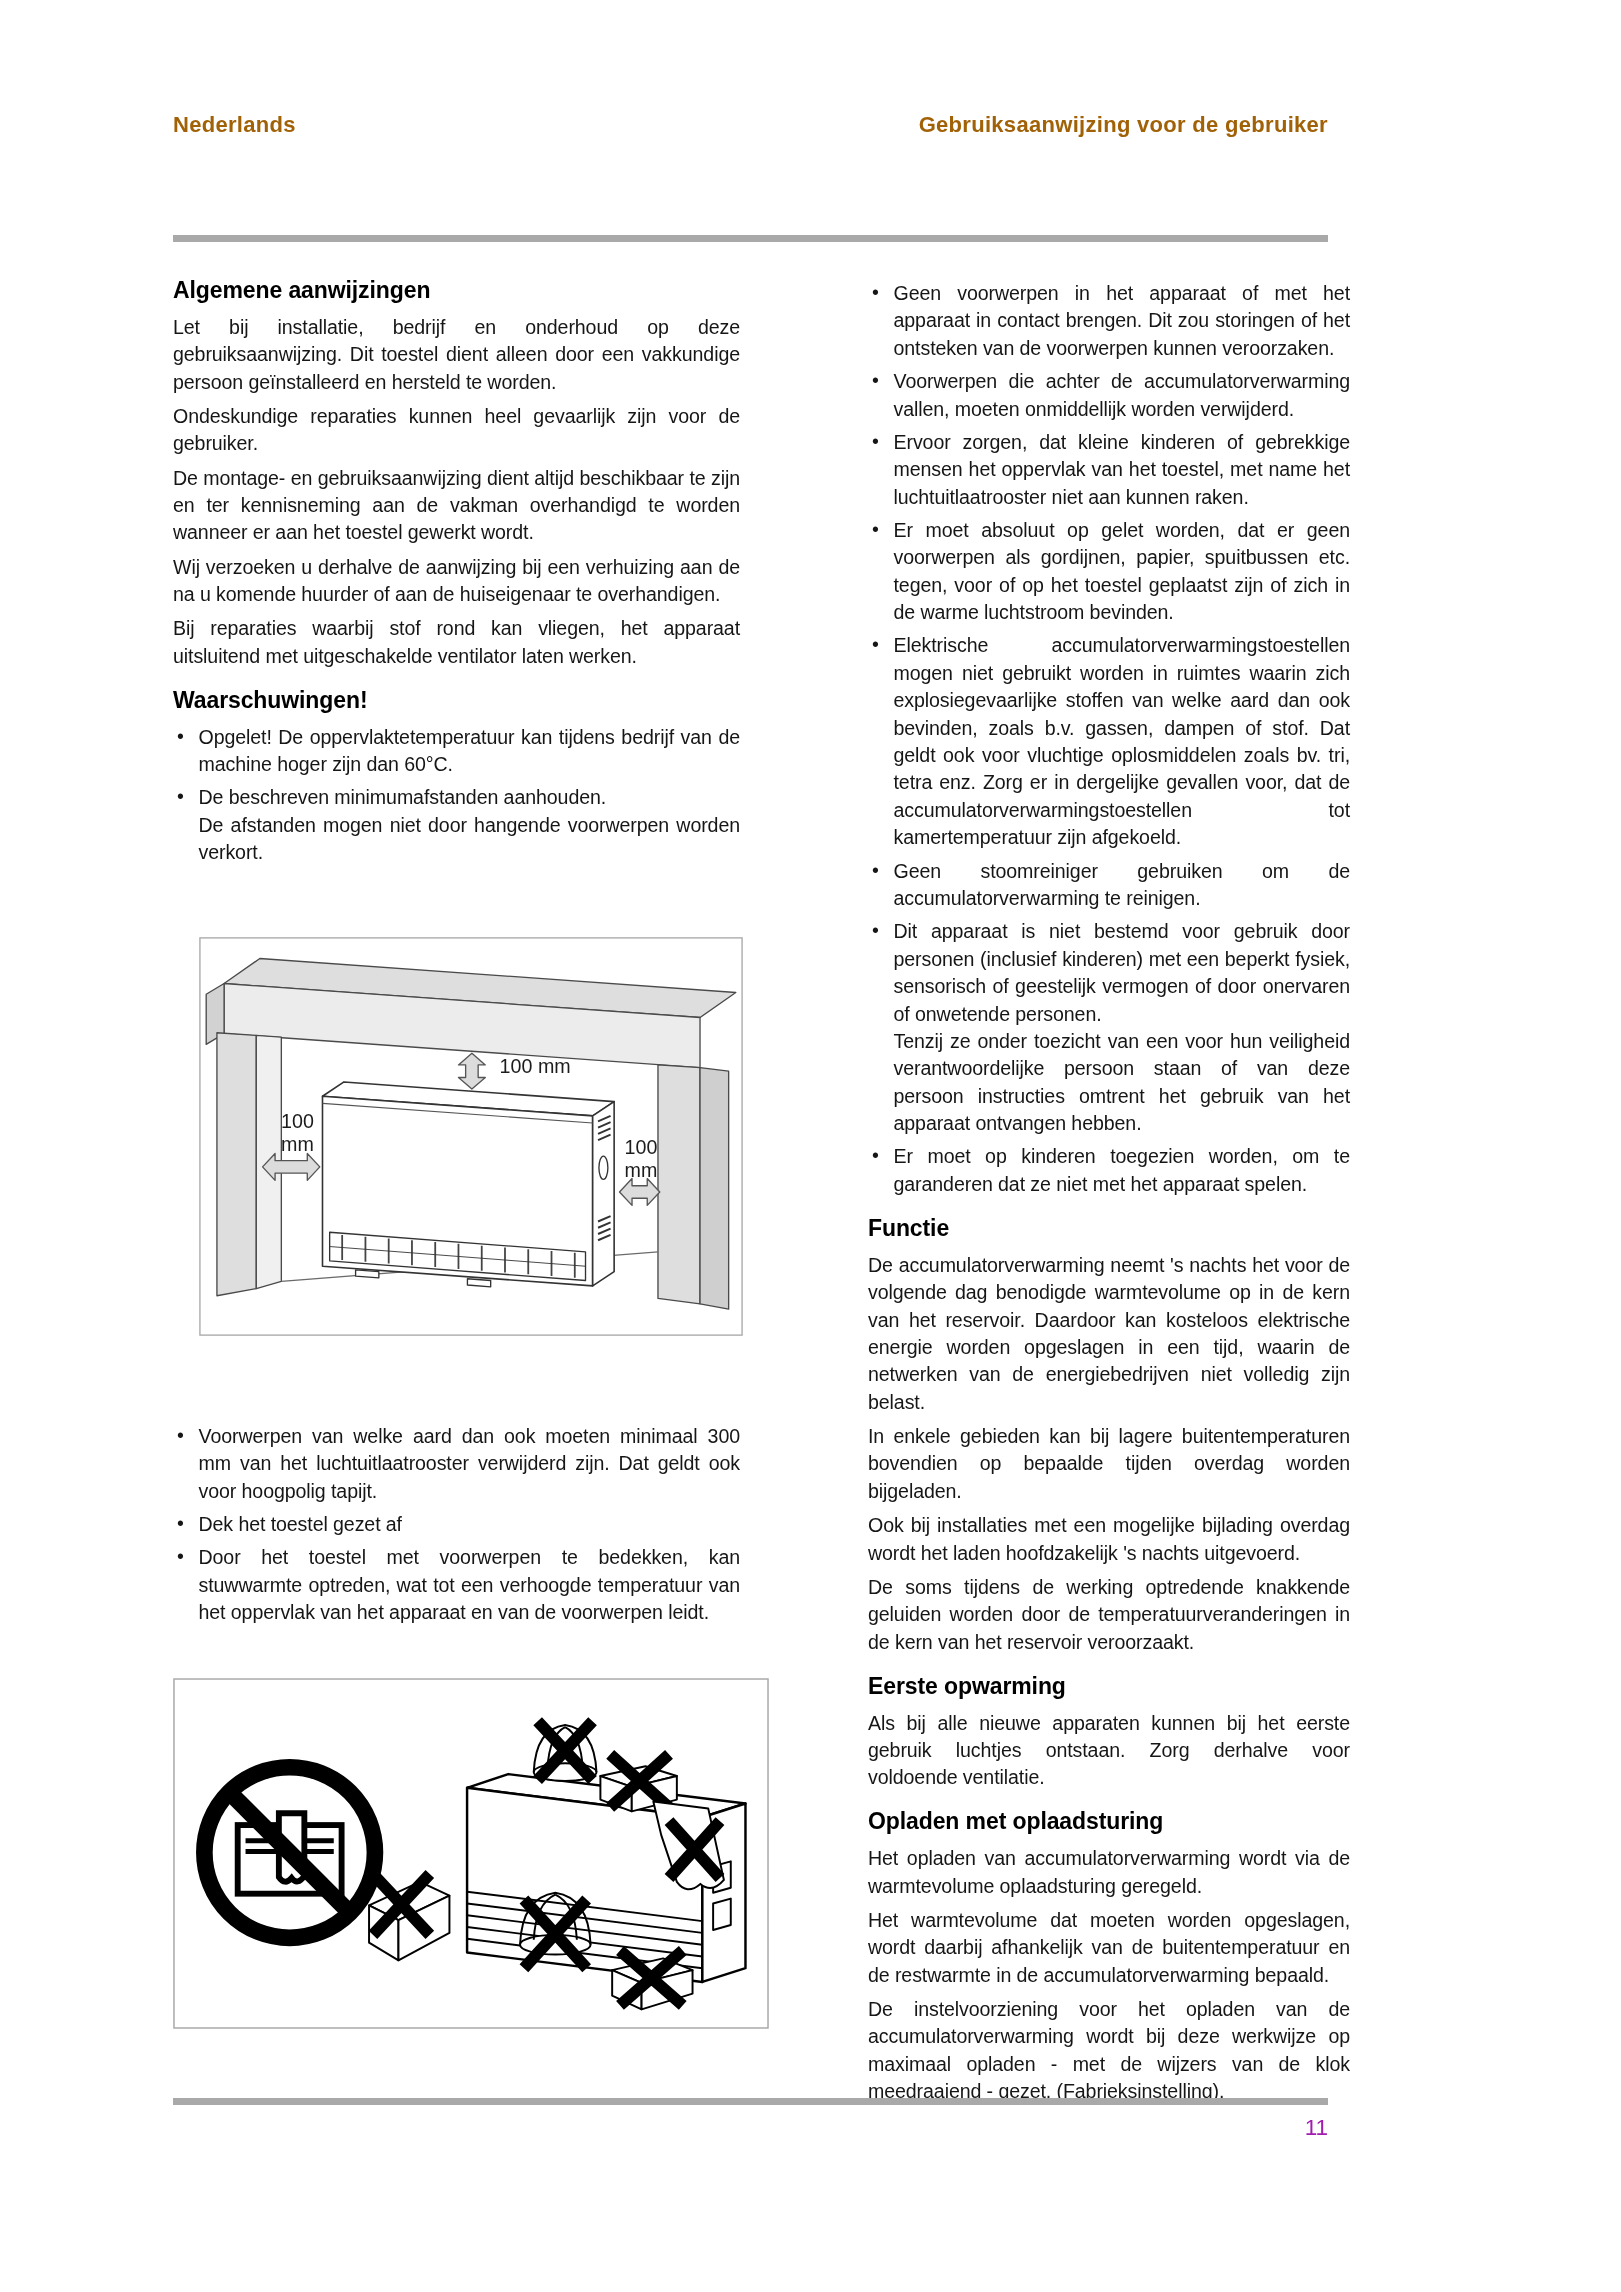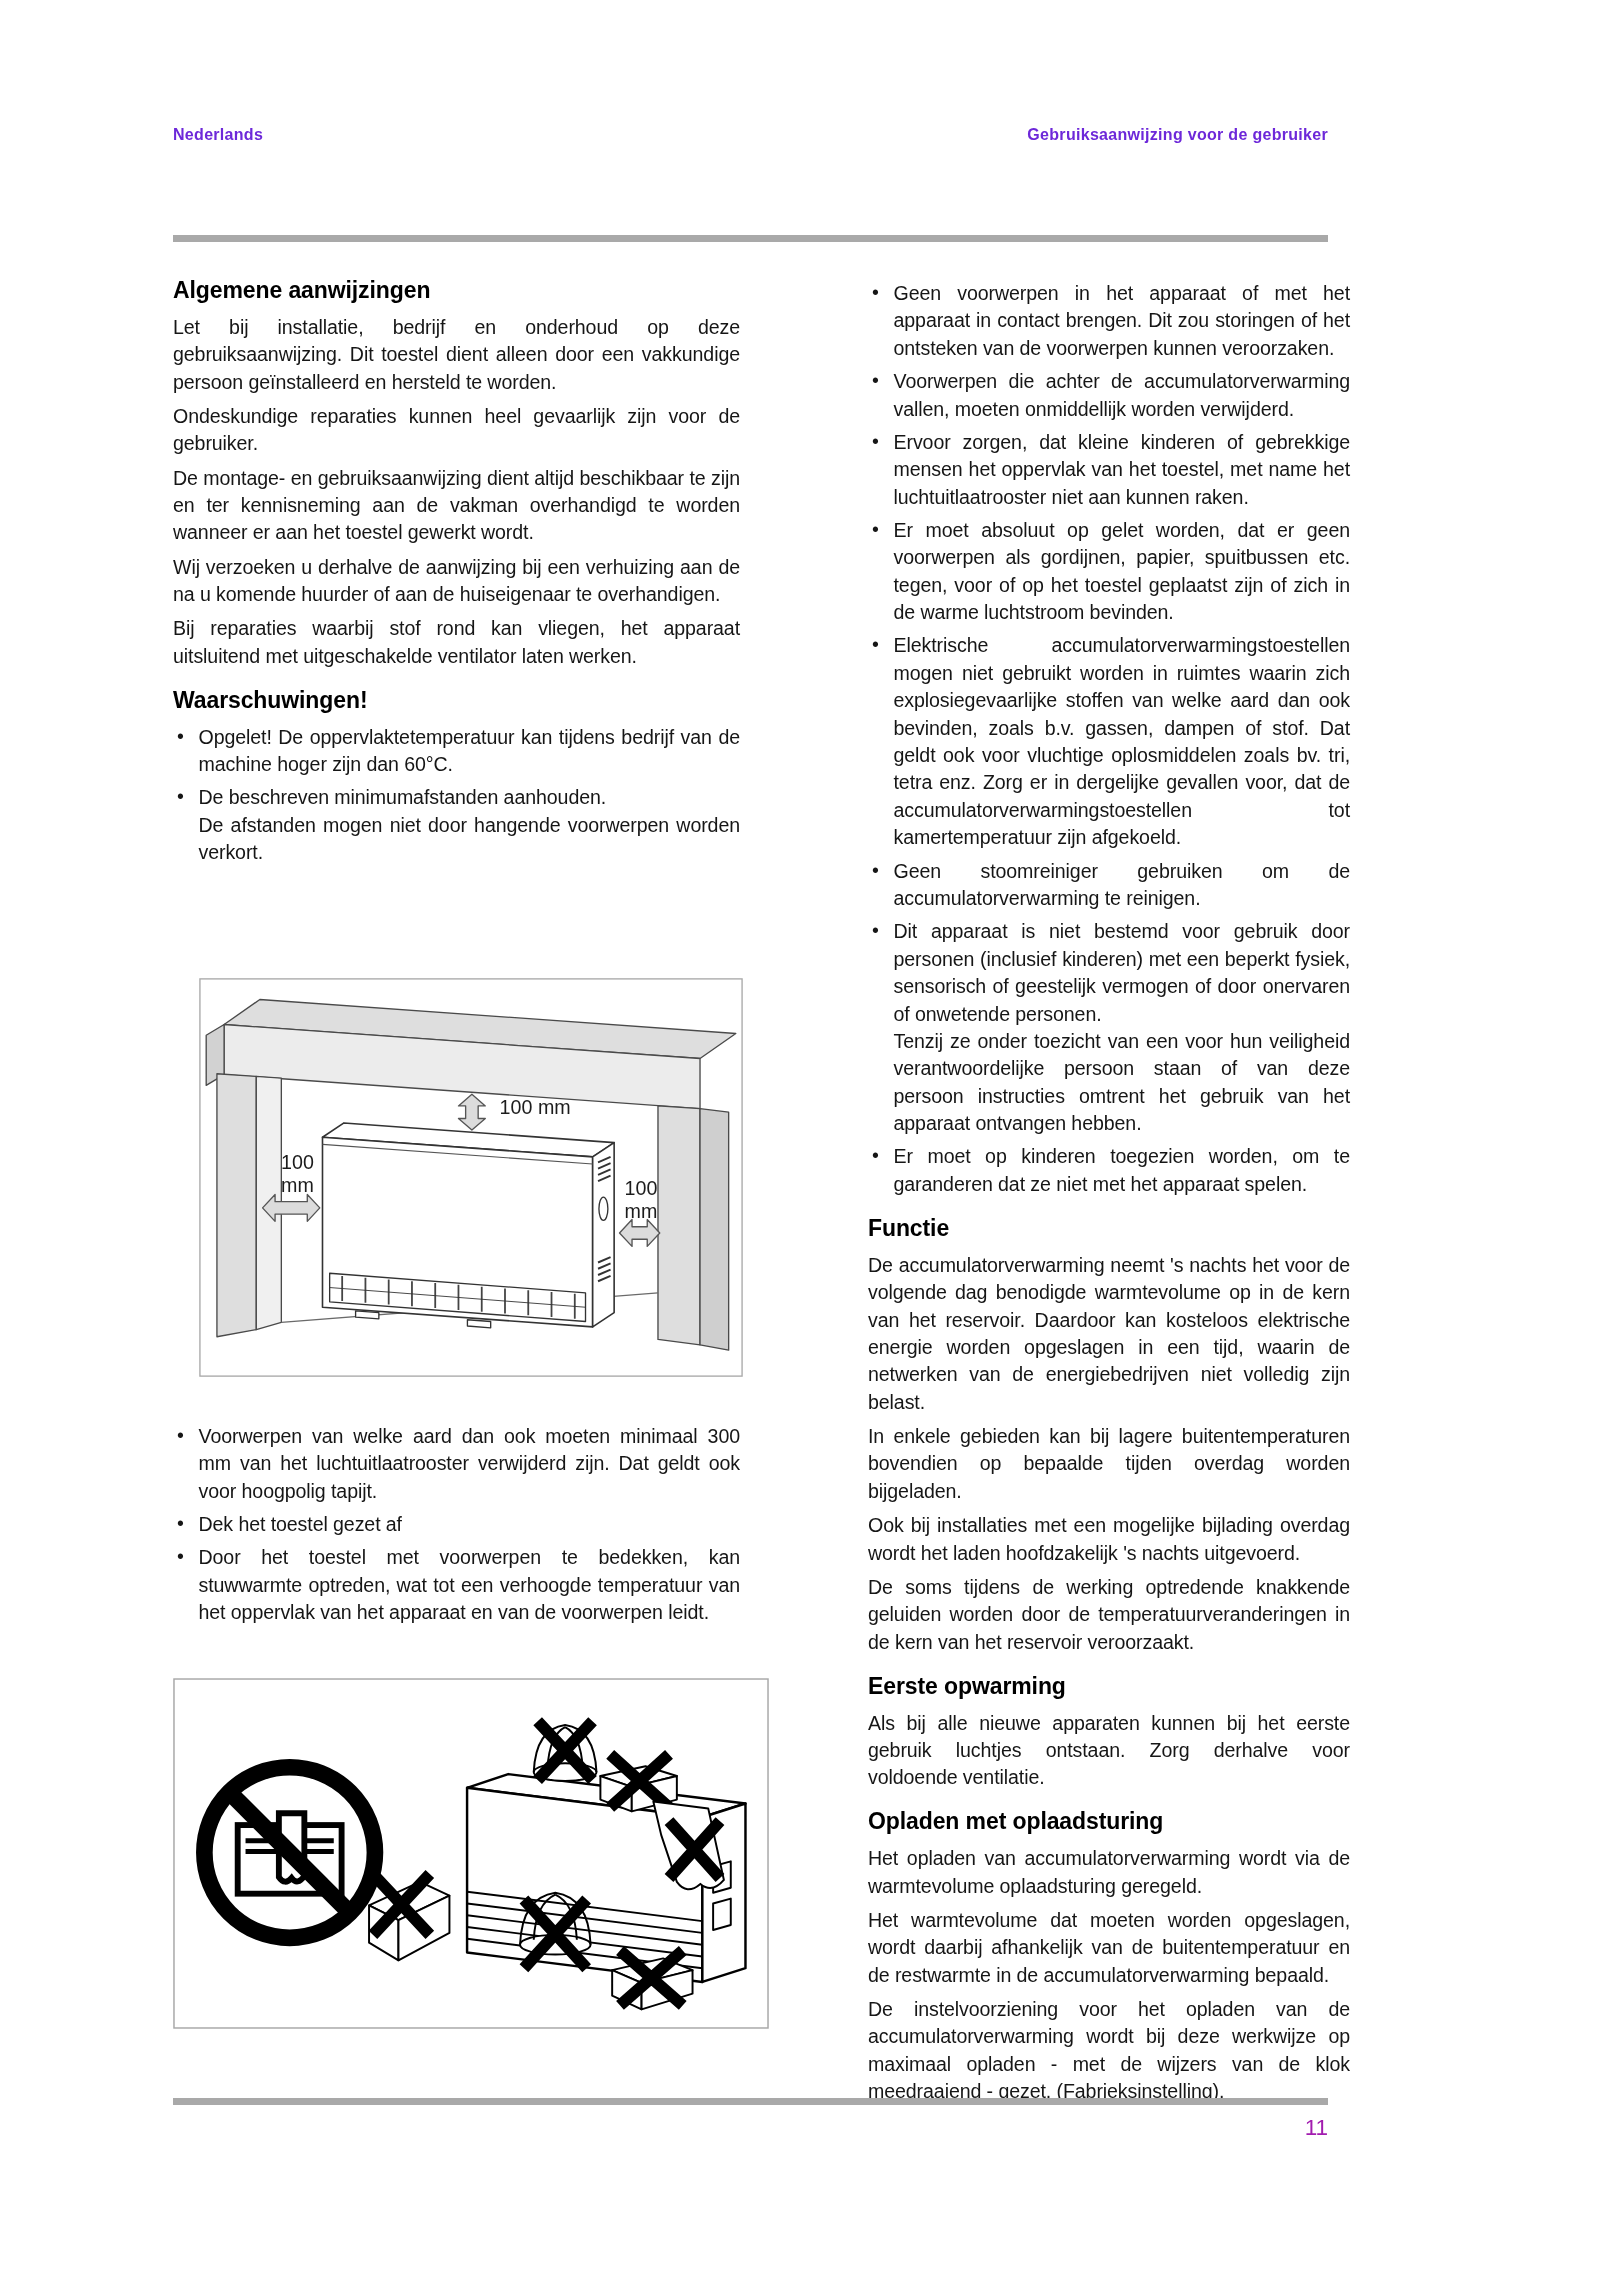--- a/index.html
+++ b/index.html
@@ -1,21 +1,21 @@
 <!DOCTYPE html>
 <html><head>
 <meta charset="utf-8">
 <style>
   html,body { margin:0; padding:0; }
   body {
     width:1621px; height:2293px; position:relative; background:#ffffff;
     font-family:"Liberation Sans","DejaVu Sans",sans-serif; color:#161616;
     overflow:hidden;
   }
-  .hdr { position:absolute; top:126px; font-size:16px; font-weight:bold; color:#6d28d9; letter-spacing:0.3px; }
+  .hdr { position:absolute; top:112px; font-size:22px; font-weight:bold; color:#a16207; letter-spacing:0.3px; }
   #hdr-left  { left:173px; }
   #hdr-right { right:293px; }
   .rule { position:absolute; left:173px; width:1155px; height:6.9px; background:#a9a9a9; }
   #rule-top    { top:235px; }
   #rule-bottom { top:2098px; }
   #page-num { position:absolute; right:293px; top:2115px; font-size:22.5px; color:#a21caf; }
 
   .textblock { position:absolute; text-align:justify; font-size:19.6px; line-height:27.4px; letter-spacing:-0.1px; }
   #left-text  { left:173px; top:276px;  width:567px; }
   #bullets-2  { left:173px; top:1423px; width:567px; }
@@ -23,21 +23,21 @@
 
   h2 { font-size:23px; line-height:29px; margin:15.7px 0 8.8px 0; color:#000; text-align:left; font-weight:bold; }
   h2.first { margin-top:0; }
   p  { margin:0 0 6.9px 0; }
   ul { list-style:none; margin:0 0 2px 0; padding:0; }
   li { position:relative; padding-left:25.5px; margin:0 0 5.9px 0; }
   li::before { content:"\2022"; position:absolute; left:3.9px; top:-1px; }
   li p { margin:0; }
 
   figure { position:absolute; margin:0; }
-  #figure-clearance { left:173px; top:937px;  width:596px; height:399px;margin-top:41px; }
+  #figure-clearance { left:173px; top:937px;  width:596px; height:399px; }
   #figure-no-cover  { left:173px; top:1678px; width:596px; height:351px; }
   figure svg { display:block; width:100%; height:100%; }
   svg text { font-family:"Liberation Sans","DejaVu Sans",sans-serif; font-size:22px; fill:#1c1c1c; }
 </style>
 </head>
 <body>
 
 <div id="hdr-left" class="hdr">Nederlands</div>
 <div id="hdr-right" class="hdr">Gebruiksaanwijzing voor de gebruiker</div>
 <div id="rule-top" class="rule"></div>

